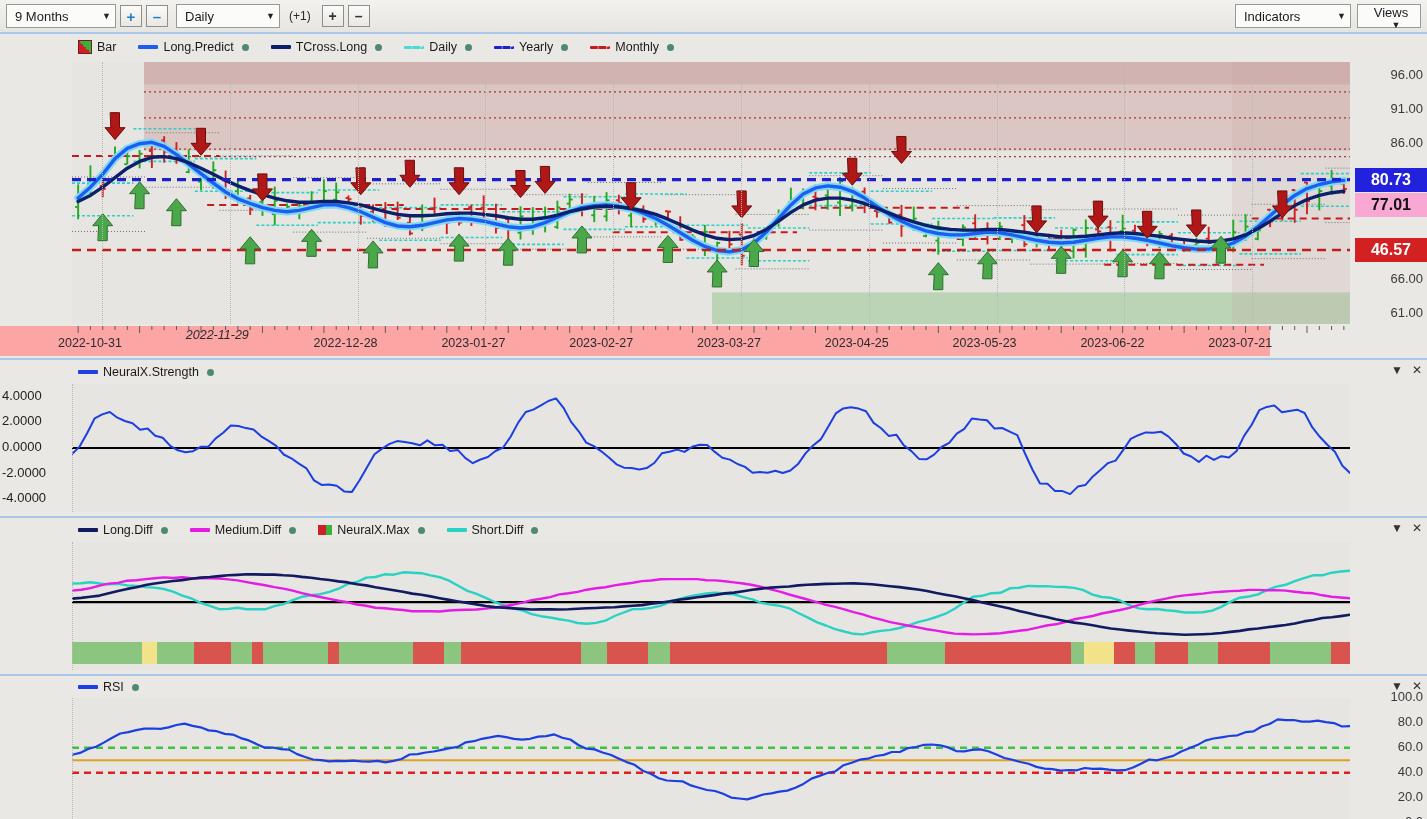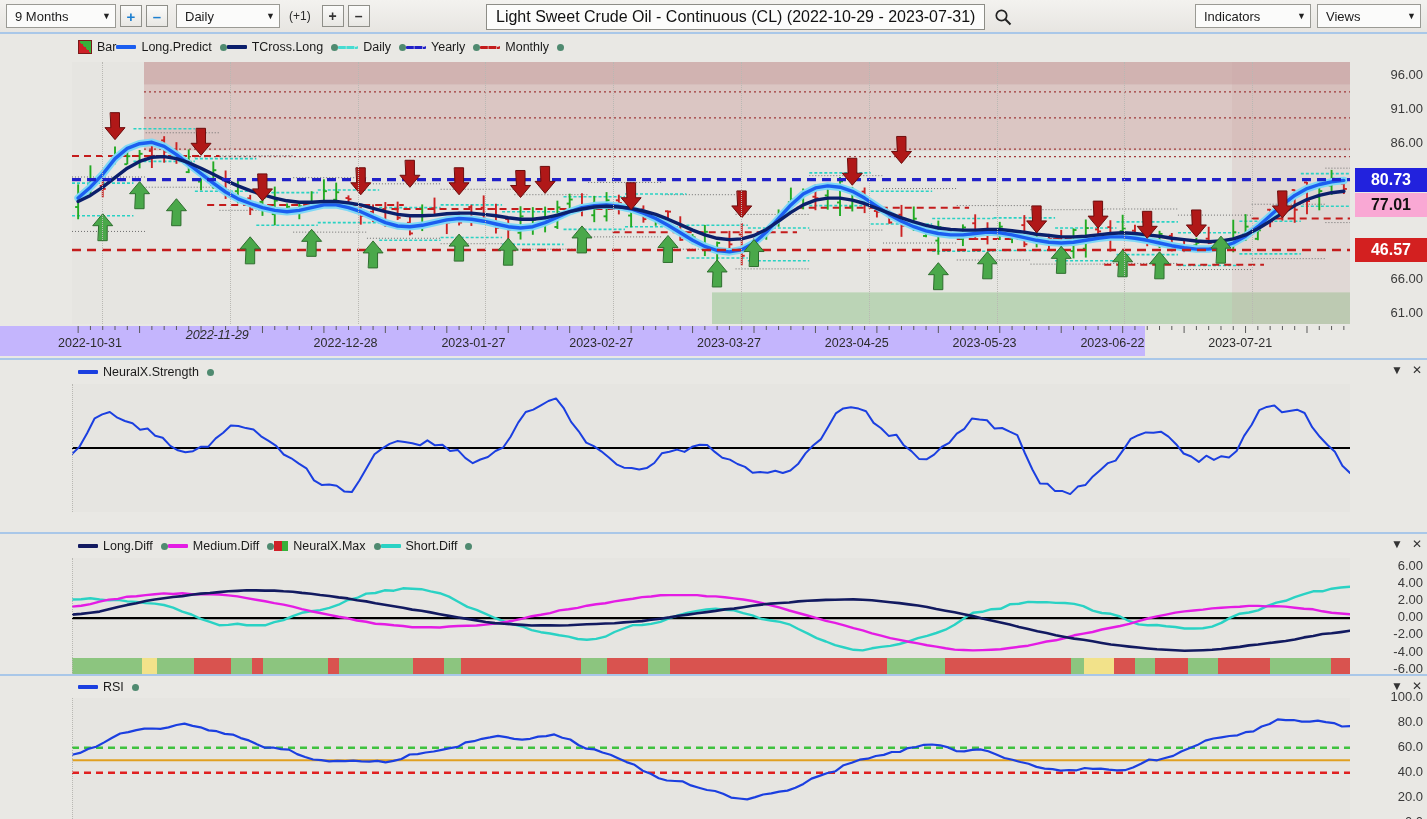--- a/index.html
+++ b/index.html
@@ -43,39 +43,39 @@
   .searchicon { margin-left: 9px; cursor: pointer; }
   .rightcombos { position: absolute; right: 6px; top: 4px; display: flex; align-items: center; gap: 6px; }
 
   
   .panel { position: absolute; left: 0; width: 1427px; background: #e9e8e4; border-top: 2px solid #a9c7e8; }
   .plotarea { position: absolute; background: #e6e5e1; overflow: hidden; }
   .axis-r { position: absolute; right: 0; width: 72px; background: #e9e8e4; }
   .axlabel { position: absolute; right: 4px; font-size: 13px; color: #3a3a3a; text-align: right; white-space: nowrap; }
   .axlabel-l { position: absolute; left: 2px; font-size: 13px; color: #222; white-space: nowrap; }
 
-  .legend { position: absolute; display: flex; align-items: center; font-size: 12.5px; color: #1a1a1a; z-index: 6; }
+  .legend { position: absolute; display: flex; align-items: center; gap: 22px; font-size: 12.5px; color: #1a1a1a; z-index: 6; }
   .lgitem { display: flex; align-items: center; gap: 5px; cursor: pointer; }
   .swatch { width: 20px; height: 4px; border-radius: 1px; }
   .swatch.dash { height: 0; border-top: 3px dashed; }
   .dot { width: 7px; height: 7px; border-radius: 50%; background: #4f8a70; margin-left: 3px; }
   .barsw { width: 14px; height: 14px; background: linear-gradient(45deg,#cf2027 50%, #37b23a 50%); border: 1px solid #7a1a1a; }
   .bisw { width: 14px; height: 10px; background: linear-gradient(90deg,#cf2027 55%, #37b23a 45%); }
 
   .pctrl { position: absolute; right: 5px; top: 3px; display: flex; gap: 9px; font-size: 12px; color: #333; z-index: 8; }
   .pctrl span { cursor: pointer; }
 
   .badge {
     position: absolute; right: 0; width: 72px; height: 24px;
     display: flex; align-items: center; justify-content: center;
     font-size: 16px; font-weight: bold; color: #fff; z-index: 7;
   }
   .gridv { position: absolute; top: 0; bottom: 0; width: 1px; border-left: 1px dotted #b9b8b3; }
   .datelbl { position: absolute; font-size: 12.5px; color: #2b2b2b; white-space: nowrap; }
-  .dateaxis { position: absolute; left: 0; width: 1145px; height: 30px; background: #c4b5fd; }
+  .dateaxis { position: absolute; left: 0; width: 1270px; height: 30px; background: #fca5a5; }
   .tickrow { position: absolute; left: 0; width: 1427px; height: 8px; }
   svg { display: block; }
 </style>
 </head>
 <body>
 <div id="app">
 
 <div class="toolbar">
   <div class="combo" style="width:110px;margin-left:2px;">
     <span>9 Months</span>
@@ -92,38 +92,27 @@
     <span class="cap">▼</span>
   </div>
   <span class="paren">(+1)</span>
   <div class="sqbtn dark">
         <span>+</span>
       </div>
   <div class="sqbtn dark">
         <span>–</span>
       </div>
 
-  <div class="titlewrap">
-    <div class="titlebox">
-      <span>Light Sweet Crude Oil - Continuous (CL) (2022-10-29 - 2023-07-31)</span>
-    </div>
-    <span class="searchicon">
-      <svg width="18" height="18" viewBox="0 0 18 18">
-            <circle cx="7.5" cy="7.5" r="5.2" fill="none" stroke="#222" stroke-width="1.7"></circle>
-            <line x1="11.3" y1="11.3" x2="16.5" y2="16.5" stroke="#222" stroke-width="2"></line>
-          </svg>
-    </span>
-  </div>
 
   <div class="rightcombos">
     <div class="combo" style="width:116px;">
       <span>Indicators</span>
       <span class="cap">▼</span>
     </div>
-    <div class="combo" style="width:104px;">
+    <div class="combo" style="width:64px;flex-direction:column;">
       <span>Views</span>
       <span class="cap">▼</span>
     </div>
   </div>
 </div>
 
 <div class="panel" id="pricePanel" style="top:34px;height:322px;border-top:none;">
   <div class="legend" id="priceLegend" style="left:78px;top:6px;">
         <div class="lgitem">
           <span class="barsw"></span>
@@ -759,23 +748,30 @@
     <span>▼</span>
     <span>✕</span>
   </div>
   <div class="plotarea" id="strengthplot" style="left:72px;top:24px;width:1278px;height:128px;">
         <svg width="1278" height="128" viewBox="0 0 1278 128" style="position: absolute; left: 0px; top: 0px;">
           <line x1="0" y1="64" x2="1278" y2="64" stroke="#000" stroke-width="2.2"></line>
           <path d="M0.0 70.1 L7.6 62.6 L15.1 49.2 L22.7 34.3 L30.2 30.4 L37.8 28.0 L45.4 33.7 L52.9 37.0 L60.5 39.3 L68.1 45.7 L75.6 44.5 L83.2 51.8 L90.7 53.8 L98.3 61.9 L105.9 66.3 L113.4 68.3 L121.0 67.2 L128.6 62.8 L136.1 62.8 L143.7 54.4 L151.2 48.7 L158.8 41.5 L166.4 42.0 L173.9 44.1 L181.5 45.5 L189.1 52.3 L196.6 56.9 L204.2 61.9 L211.7 70.5 L219.3 74.3 L226.9 79.6 L234.4 84.3 L242.0 96.4 L249.6 100.9 L257.1 100.4 L264.7 101.7 L272.2 107.4 L279.8 108.1 L287.4 96.5 L294.9 83.5 L302.5 70.3 L310.0 64.6 L317.6 59.9 L325.2 57.1 L332.7 58.0 L340.3 59.2 L347.9 61.3 L355.4 56.3 L363.0 61.3 L370.5 60.8 L378.1 67.1 L385.7 65.9 L393.2 73.9 L400.8 79.2 L408.4 75.5 L415.9 73.0 L423.5 67.0 L431.0 63.7 L438.6 52.7 L446.2 38.6 L453.7 28.0 L461.3 25.6 L468.9 21.3 L476.4 17.0 L484.0 14.4 L491.5 23.8 L499.1 37.9 L506.7 47.3 L514.2 58.6 L521.8 62.2 L529.3 67.3 L536.9 73.5 L544.5 80.3 L552.0 83.7 L559.6 83.9 L567.2 85.5 L574.7 84.1 L582.3 79.0 L589.8 69.3 L597.4 67.8 L605.0 65.6 L612.5 67.9 L620.1 62.8 L627.7 60.8 L635.2 61.0 L642.8 67.9 L650.3 73.8 L657.9 75.6 L665.5 80.0 L673.0 82.9 L680.6 88.7 L688.2 88.1 L695.7 88.8 L703.3 86.8 L710.8 89.0 L718.4 86.5 L726.0 80.1 L733.5 69.4 L741.1 61.5 L748.7 55.4 L756.2 42.8 L763.8 29.4 L771.3 24.4 L778.9 23.2 L786.5 24.6 L794.0 27.2 L801.6 38.9 L809.1 44.2 L816.7 51.9 L824.3 50.7 L831.8 61.3 L839.4 67.1 L847.0 74.9 L854.5 75.3 L862.1 70.6 L869.6 63.0 L877.2 58.9 L884.8 49.6 L892.3 44.8 L899.9 34.5 L907.5 35.5 L915.0 36.3 L922.6 44.6 L930.1 44.0 L937.7 47.7 L945.3 51.1 L952.8 69.0 L960.4 85.5 L968.0 99.4 L975.5 99.8 L983.1 107.1 L990.6 107.1 L998.2 110.1 L1005.8 102.6 L1013.3 101.1 L1020.9 92.4 L1028.4 85.9 L1036.0 79.1 L1043.6 76.6 L1051.1 66.2 L1058.7 54.9 L1066.3 51.2 L1073.8 48.4 L1081.4 48.8 L1088.9 47.7 L1096.5 52.6 L1104.1 60.2 L1111.6 69.5 L1119.2 72.5 L1126.8 77.9 L1134.3 71.7 L1141.9 75.9 L1149.4 72.2 L1157.0 73.5 L1164.6 67.0 L1172.1 51.9 L1179.7 40.8 L1187.3 26.2 L1194.8 22.9 L1202.4 21.6 L1209.9 28.3 L1217.5 27.0 L1225.1 25.7 L1232.6 29.0 L1240.2 43.2 L1247.8 52.8 L1255.3 60.7 L1262.9 67.8 L1270.4 81.7 L1278.0 88.9" stroke="#1b3fe0" stroke-width="2" fill="none" stroke-linejoin="round" stroke-linecap="round"></path>
         </svg>
         <div class="gridv" style="left: 0px;"></div>
       </div>
+  <div class="axis-l" id="strengthaxis" style="position:absolute;left:0;top:24px;width:72px;height:128px;">
+        <div class="axlabel-l" style="top: 3.8px;">4.0000</div>
+        <div class="axlabel-l" style="top: 29.4px;">2.0000</div>
+        <div class="axlabel-l" style="top: 55px;">0.0000</div>
+        <div class="axlabel-l" style="top: 80.6px;">-2.0000</div>
+        <div class="axlabel-l" style="top: 106.2px;">-4.0000</div>
+      </div>
 </div>
 
-<div class="panel" style="top:532px;height:204px;">
+<div class="panel" style="top:516px;height:204px;">
   <div class="legend" id="diffLegend" style="left:78px;top:5px;">
         <div class="lgitem">
           <span class="swatch" style="background: rgb(18, 26, 96);"></span>
           <span>Long.Diff</span>
           <span class="dot"></span>
         </div>
         <div class="lgitem">
           <span class="swatch" style="background: rgb(228, 28, 228);"></span>
           <span>Medium.Diff</span>
           <span class="dot"></span>
@@ -849,29 +845,20 @@
           <rect x="1116" y="100" width="30" height="22" fill="#8cc57f"></rect>
           <rect x="1146" y="100" width="12" height="22" fill="#d9534f"></rect>
           <rect x="1158" y="100" width="40" height="22" fill="#d9534f"></rect>
           <rect x="1198" y="100" width="30" height="22" fill="#8cc57f"></rect>
           <rect x="1228" y="100" width="31" height="22" fill="#8cc57f"></rect>
           <rect x="1259" y="100" width="16" height="22" fill="#d9534f"></rect>
           <rect x="1275" y="100" width="3" height="22" fill="#d9534f"></rect>
         </svg>
         <div class="gridv" style="left: 0px;"></div>
       </div>
-  <div class="axis-r" id="diffaxis" style="top:24px;height:128px;">
-        <div class="axlabel" style="top: -0.405714px;">6.00</div>
-        <div class="axlabel" style="top: 16.7829px;">4.00</div>
-        <div class="axlabel" style="top: 33.9714px;">2.00</div>
-        <div class="axlabel" style="top: 51.16px;">0.00</div>
-        <div class="axlabel" style="top: 68.3486px;">-2.00</div>
-        <div class="axlabel" style="top: 85.5371px;">-4.00</div>
-        <div class="axlabel" style="top: 102.726px;">-6.00</div>
-      </div>
 </div>
 
 <div class="panel" style="top:674px;height:144px;">
   <div class="legend" id="rsiLegend" style="left:78px;top:4px;">
         <div class="lgitem">
           <span class="swatch" style="background: rgb(27, 63, 224);"></span>
           <span>RSI</span>
           <span class="dot"></span>
         </div>
       </div>

